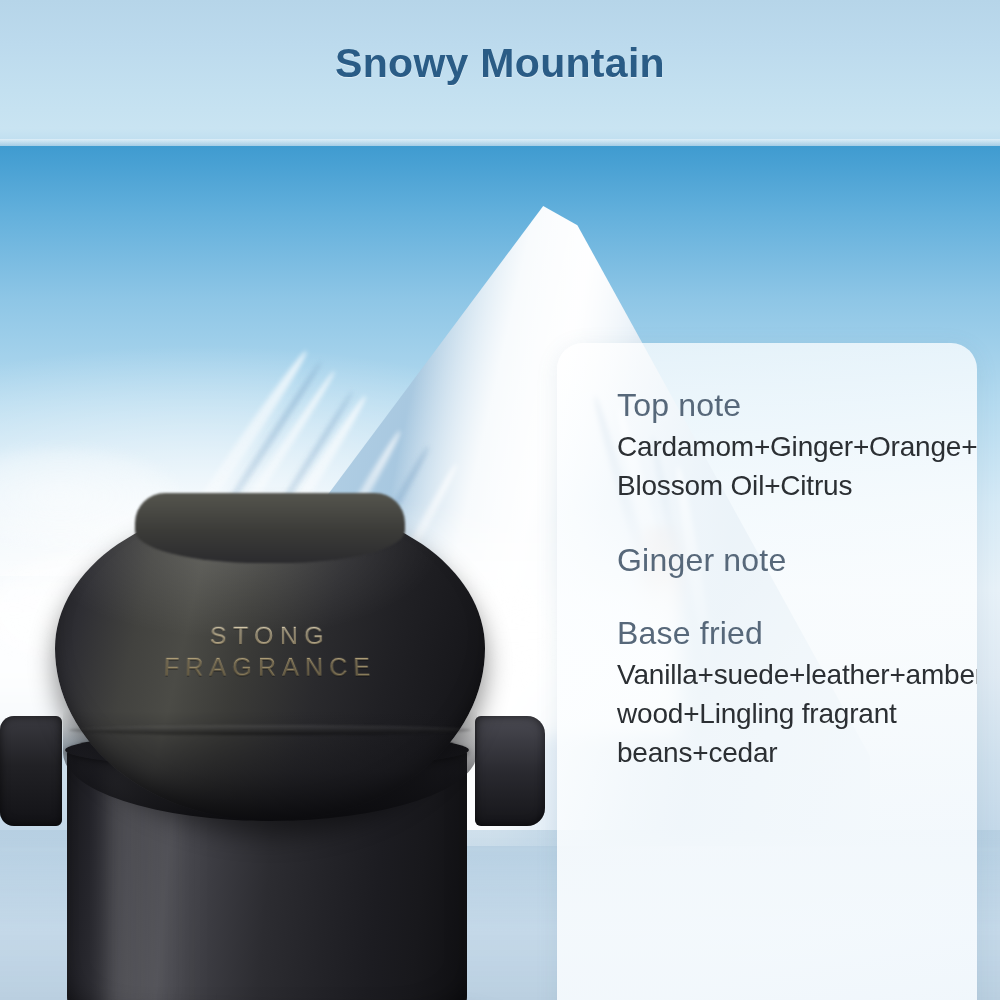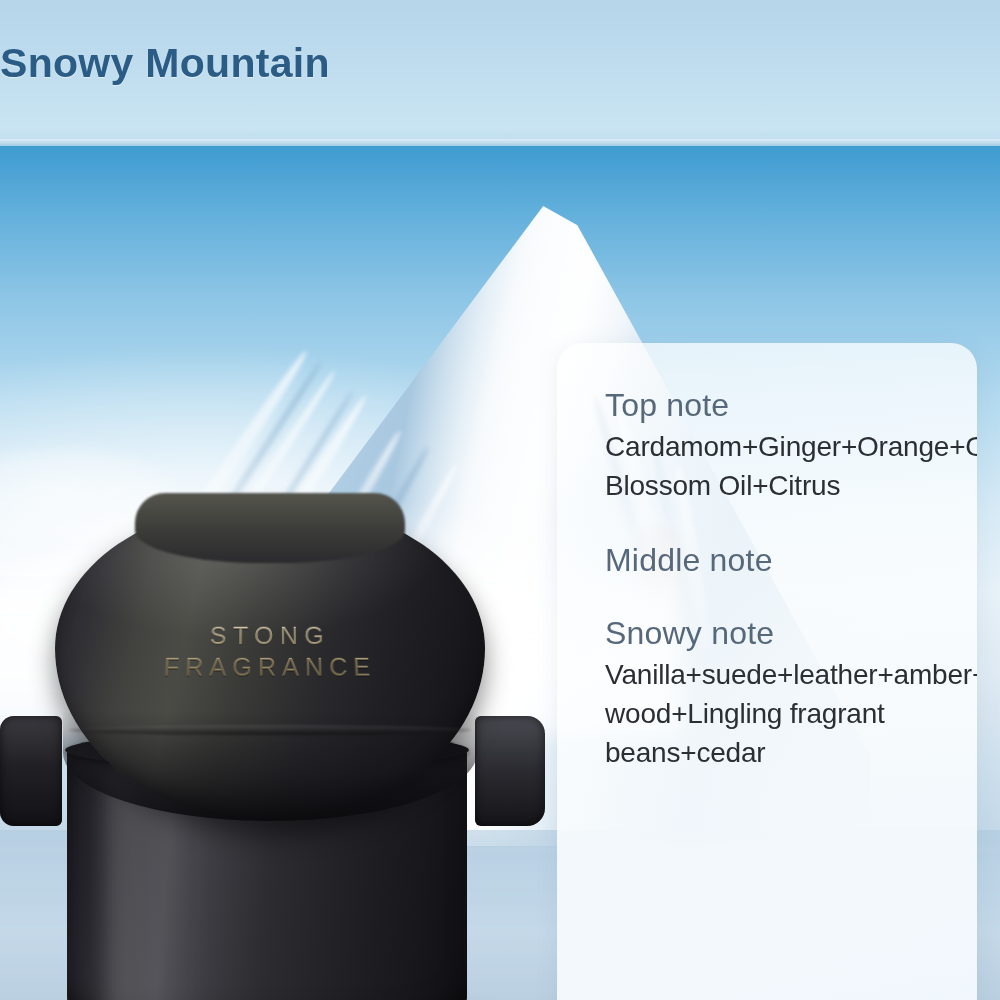--- a/index.html
+++ b/index.html
@@ -27,20 +27,21 @@
     overflow:hidden;
   }
   .header-band::after{
     content:"";
     position:absolute; left:0; bottom:0; width:100%; height:7px;
     background:linear-gradient(180deg,rgba(255,255,255,.45),rgba(120,175,210,.35));
   }
   .header-title {
     position:absolute;
     left:0; top:40px; width:1000px;
+    text-align:center;
     font-size:41px;
     font-weight:bold;
     letter-spacing:0.3px;
     color:#2a5c86;
     text-shadow:0 1px 1px rgba(255,255,255,.5);
   }
 
   
   .scene {
     position:absolute;
@@ -284,21 +285,21 @@
     background:linear-gradient(160deg,
         rgba(255,255,255,.72) 0%,
         rgba(250,253,255,.80) 18%,
         rgba(252,254,255,.86) 45%,
         rgba(248,252,255,.90) 75%,
         rgba(243,249,254,.92) 100%);
     box-shadow:0 4px 22px rgba(90,130,160,.12);
     padding:44px 16px 0 48px;
     overflow:hidden;
   }
-  .note-group{ margin-bottom:36px; }
+  .note-group{ margin-bottom:36px;margin-left:12px; }
   .note-group.last{ margin-bottom:0; }
   .note-title{
     font-size:32px;
     font-weight:400;
     color:#57687a;
     letter-spacing:.2px;
     margin-bottom:4px;
   }
   .note-body{
     font-size:28px;
@@ -374,24 +375,24 @@
     </div>
 
     <div class="notes-panel">
 
       <div class="note-group">
         <div class="note-title">Top note</div>
         <div class="note-body">Cardamom+Ginger+Orange+Orange Blossom Oil+Citrus</div>
       </div>
 
       <div class="note-group">
-        <div class="note-title">Middle note</div>
+        <div class="note-title">Ginger note</div>
       </div>
 
       <div class="note-group last">
-        <div class="note-title">Snowy note</div>
+        <div class="note-title">Base fried</div>
         <div class="note-body">Vanilla+suede+leather+amber+fried wood+Lingling fragrant beans+cedar</div>
       </div>
 
     </div>
 
   </div>
 </div>
 
 </body></html>

